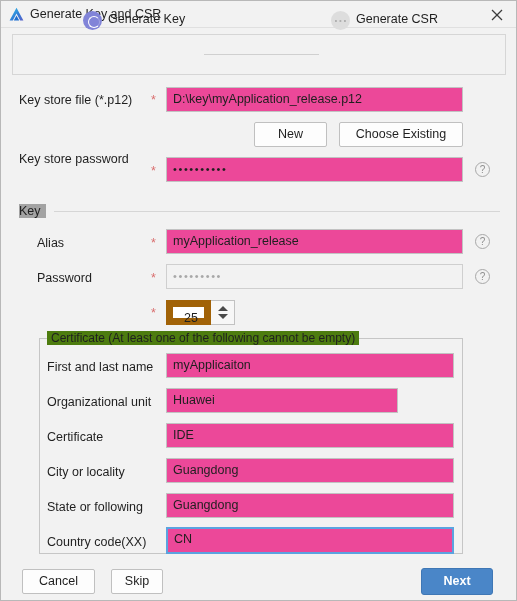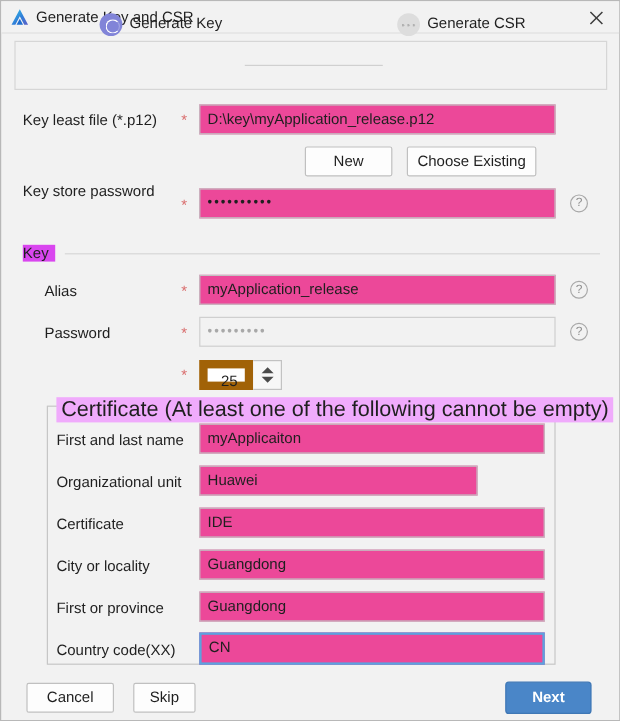--- a/index.html
+++ b/index.html
@@ -145,38 +145,38 @@
     color: #8e8e8e;
     font-size: 10px;
     text-align: center;
     line-height: 13px;
     cursor: default;
   }
 
   
   #key-group-label {
     position: absolute; left: 18px; top: 203px;
-    font-size: 12.5px; color: #1f1f1f; background: #d946ef;
+    font-size: 12.5px; color: #1f1f1f; background: #a3a3a3;
     padding-right: 5px;
   }
   #key-group-line {
     position: absolute; left: 53px; top: 210px;
     width: 446px; height: 1px; background: #d6d6d6;
   }
 
   
   #cert-box {
     position: absolute; left: 38px; top: 337px;
     width: 424px; height: 216px;
     border: 1px solid #c6c6c6;
   }
   #cert-legend {
     position: absolute; left: 46px; top: 330px;
-    font-size: 18px; color: #1f1f1f;
-    background: #f0abfc; padding: 0 4px;
+    font-size: 12px; color: #1f1f1f;
+    background: #4d7c0f; padding: 0 4px;
     white-space: nowrap;
   }
 
   
   #validity-input {
     position: absolute; left: 165px; top: 299px;
     width: 45px; height: 25px;
     background: #ffffff; border: 7px solid #a16207;
     font-size: 12.5px; color: #1f1f1f;
     text-align: right; padding-right: 6px; line-height: 23px;
@@ -235,26 +235,26 @@
   <div class="step" id="step-key">
     <span class="step-dot active"></span>
     <span class="step-label">Generate Key</span>
   </div>
 
   <div class="step" id="step-csr">
     <span class="step-dot inactive"></span>
     <span class="step-label">Generate CSR</span>
   </div>
 
-  <span class="lbl" style="left:18px; top:91px;">Key least file (*.p12)</span>
+  <span class="lbl" style="left:18px; top:91px;">Key store file (*.p12)</span>
   <span class="req" style="left:150px; top:91px;">*</span>
   <div class="inp" style="left:165px; top:86px; width:297px;">D:\key\myApplication_release.p12</div>
 
   <div class="btn" style="left:253px; top:121px; width:73px;">New</div>
-  <div class="btn" style="left:338px; top:121px; width:108px;">Choose Existing</div>
+  <div class="btn" style="left:338px; top:121px; width:124px;">Choose Existing</div>
 
   <span class="lbl" style="left:18px; top:150px;">Key store password</span>
   <span class="req" style="left:150px; top:162px;">*</span>
   <div class="inp dots dark" style="left:165px; top:156px; width:297px;">••••••••••</div>
   <div class="help" style="left:474px; top:161px;">?</div>
 
   <span id="key-group-label">Key</span>
   <div id="key-group-line"></div>
 
   <span class="lbl" style="left:36px; top:234px;">Alias</span>
@@ -282,21 +282,21 @@
 
   <span class="lbl" style="left:46px; top:393px;">Organizational unit</span>
   <div class="inp" style="left:165px; top:387px; width:232px;">Huawei</div>
 
   <span class="lbl" style="left:46px; top:428px;">Certificate</span>
   <div class="inp" style="left:165px; top:422px; width:288px;">IDE</div>
 
   <span class="lbl" style="left:46px; top:463px;">City or locality</span>
   <div class="inp" style="left:165px; top:457px; width:288px;">Guangdong</div>
 
-  <span class="lbl" style="left:46px; top:498px;">First or province</span>
+  <span class="lbl" style="left:46px; top:498px;">State or following</span>
   <div class="inp" style="left:165px; top:492px; width:288px;">Guangdong</div>
 
   <span class="lbl" style="left:46px; top:533px;">Country code(XX)</span>
   <div class="inp focused" style="left:165px; top:526px; width:288px; height:27px;">CN</div>
 
   <div id="footer-sep"></div>
   <div class="btn" style="left:21px; top:568px; width:73px;">Cancel</div>
   <div class="btn" style="left:110px; top:568px; width:52px;">Skip</div>
   <div class="btn primary" style="left:420px; top:567px; width:72px; height:27px; line-height:25px; font-weight:bold;">Next</div>
 

